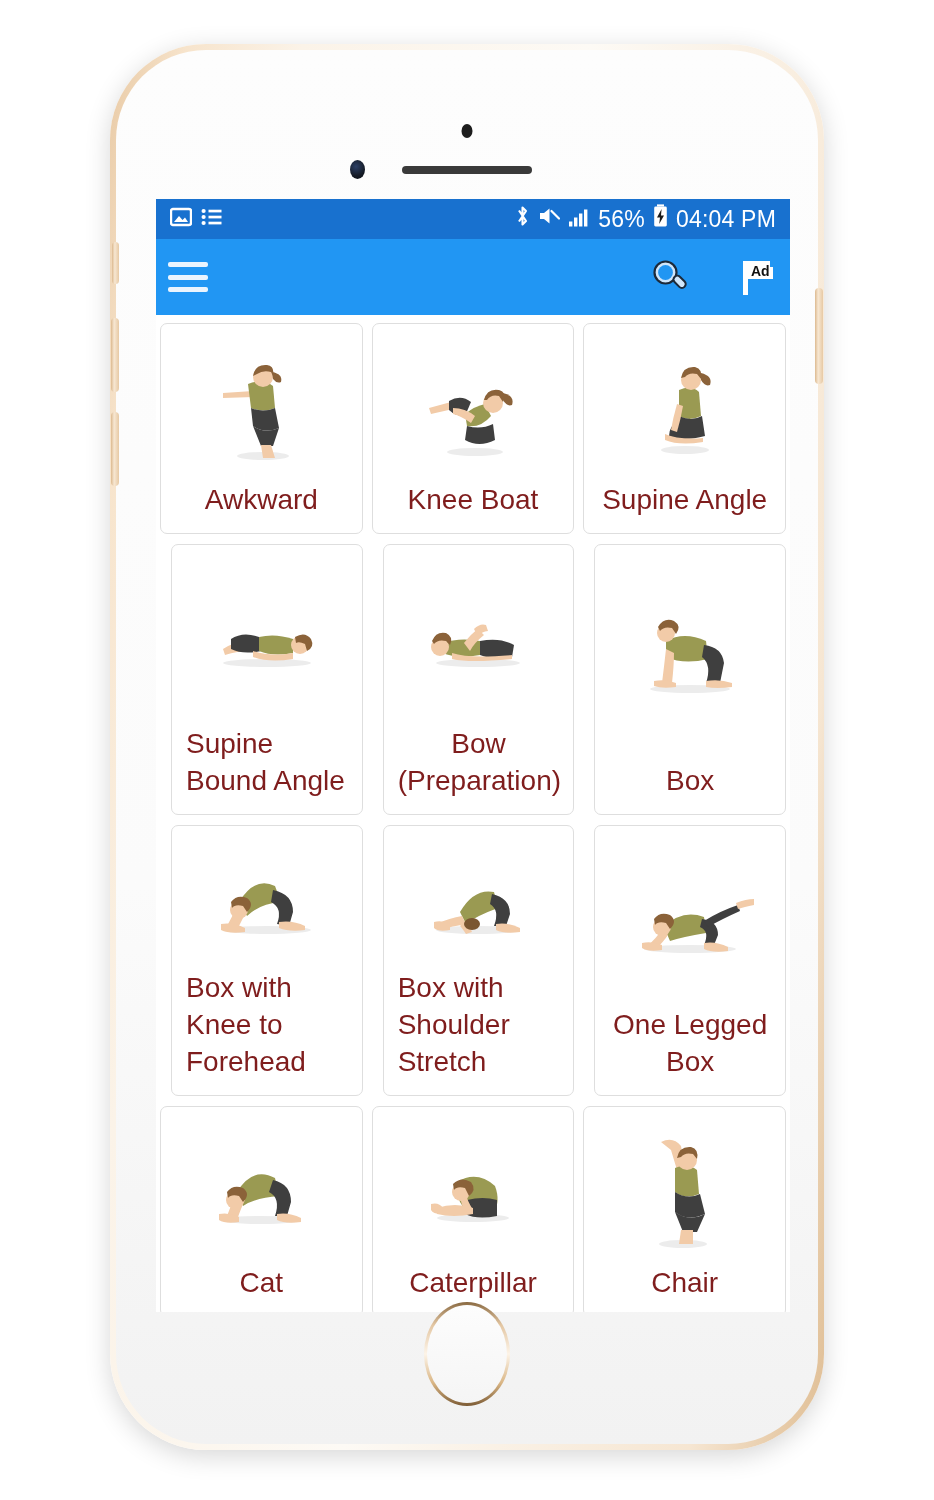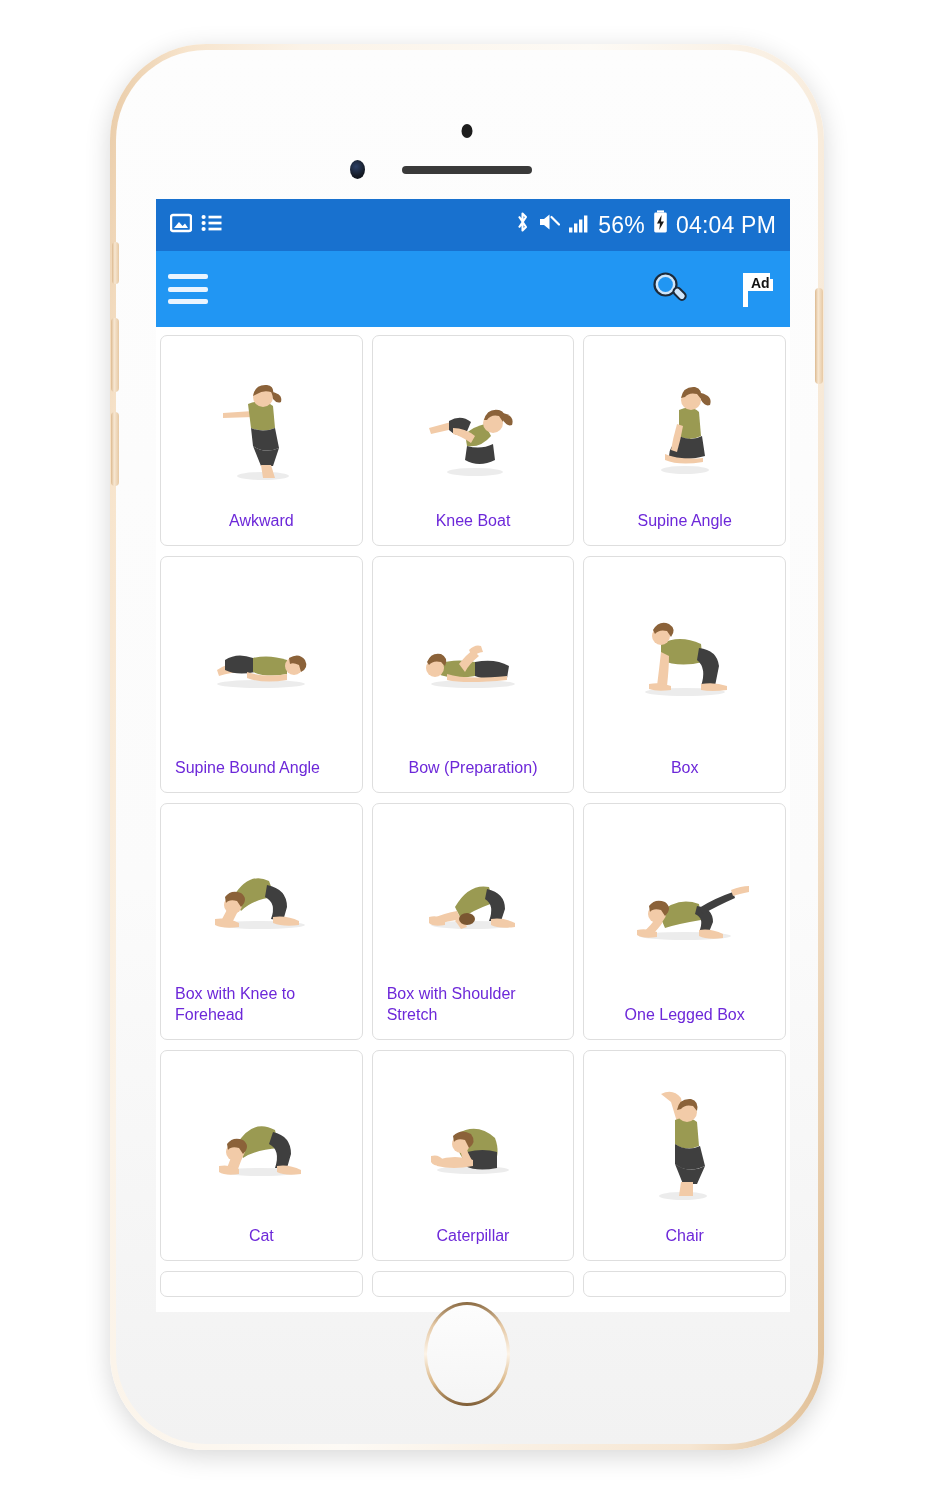--- a/index.html
+++ b/index.html
@@ -75,21 +75,21 @@
   #screen {
     position: absolute;
     left: 40px; top: 149px;
     width: 634px; height: 1113px;
     background: #ffffff;
     overflow: hidden;
   }
 
   
   #status-bar {
-    height: 52px; background: #1871cf;
+    height: 40px; background: #1871cf;
     display: flex; align-items: center;
     padding: 0 14px;
     color: #ffffff;
   }
   #status-left { display: flex; align-items: center; gap: 9px; }
   #status-right {
     margin-left: auto;
     display: flex; align-items: center; gap: 8px;
     font-size: 23px; letter-spacing: .2px;
   }
@@ -117,29 +117,29 @@
   }
   .pose-card {
     background: #fff;
     border: 1px solid #dedede;
     border-radius: 7px;
     height: 211px;
     display: flex; flex-direction: column;
     overflow: hidden;
     cursor: pointer;
   }
-  .pose-card.tall { height: 237px; }
+  .pose-card.tall { height: 271px; margin-left: 11px; }
   .pose-figure {
     flex: 1;
     display: flex; align-items: center; justify-content: center;
     padding-top: 6px;
   }
   .pose-label {
-    font-size: 16px;
-    color: #6d28d9;
+    font-size: 28px;
+    color: #7f1d1d;
     line-height: 1.32;
     padding: 0 14px 14px 14px;
     text-align: center;
   }
   .pose-label.two-line { text-align: left; }
   .pose-card.partial { height: 26px; }
 </style>
 </head>
 <body>
 

